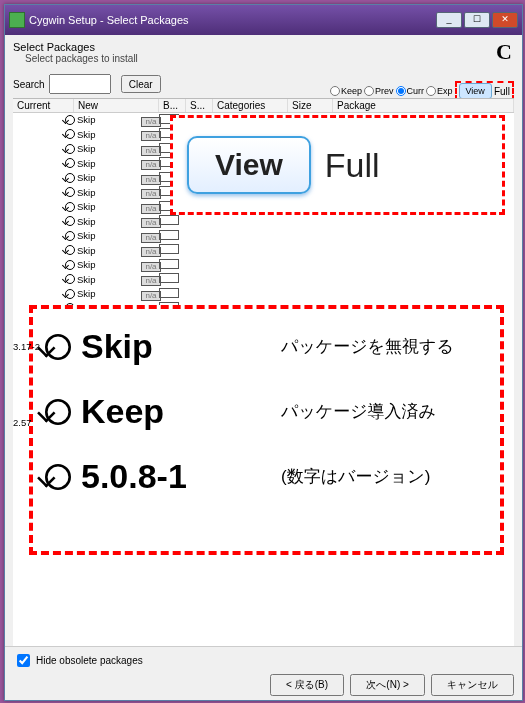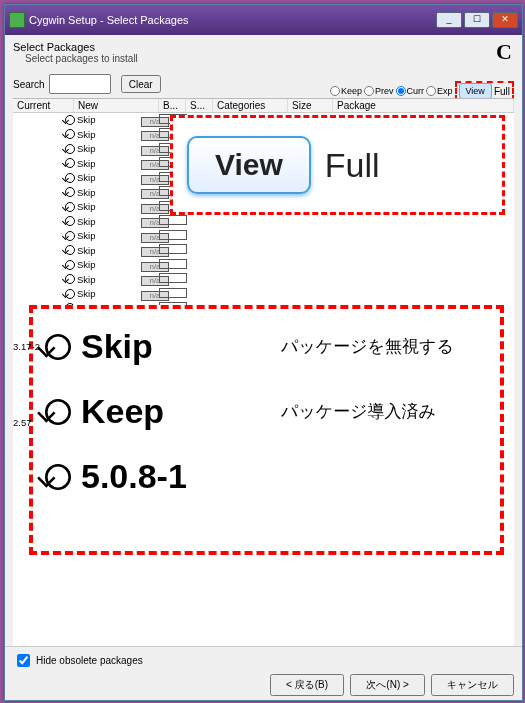--- a/index.html
+++ b/index.html
@@ -23,21 +23,21 @@
   .viewpill{border:2px dashed red;padding:0 2px;display:flex;align-items:center;gap:2px}
   .viewbtn{background:#cde6ff;border:1px solid #6aa9d6;border-radius:3px;padding:0 6px;height:14px;font-size:9px;display:flex;align-items:center}
   .tablewrap{border-top:1px solid #bbb;margin-top:4px;height:558px;overflow:hidden;position:relative;background:#fff}
   .thead{display:flex;background:#f4f4f4;border-bottom:1px solid #ccc;font-size:10px}
   .thead div{padding:1px 4px;border-right:1px solid #ddd}
   .c-cur{width:52px}.c-new{width:76px}.c-b{width:18px}.c-s{width:18px}.c-cat{width:66px}.c-size{width:36px;text-align:left}.c-pkg{flex:1}
   .rows{}
   .row{display:flex;font-size:9.5px;line-height:13px;align-items:center}
   .row .c-size{text-align:right}
   .cyc{display:inline-flex;align-items:center;gap:2px}
-  .chk{width:28px;height:10px;border:1px solid #555;display:inline-block;box-sizing:border-box;position:relative}
+  .chk{width:20px;height:10px;border:1px solid #555;display:inline-block;box-sizing:border-box;position:relative}
   .chk.na{background:#ddd;color:#777;font-size:8px;text-align:center;line-height:8px}
   .callout1{position:absolute;left:165px;top:80px;width:335px;height:100px;border:3px dashed red;background:#fff;display:flex;align-items:center;gap:14px;padding:8px 14px;box-sizing:border-box}
   .bigbtn{background:linear-gradient(#fff,#e3efff);border:2px solid #3fa1e0;border-radius:10px;box-shadow:0 2px 4px rgba(80,150,220,.6);padding:10px 26px;font-size:30px;font-weight:600;color:#222}
   .bigfull{font-size:34px;color:#222}
   .redbox{position:absolute;border:2px dashed red;pointer-events:none}
   .annot{position:absolute;left:24px;top:270px;width:475px;height:250px;border:4px dashed red;background:#fff;box-sizing:border-box;padding:18px 14px}
   .annot .arow{display:flex;align-items:center;margin-bottom:26px}
   .annot .arow .lab{font-size:34px;font-weight:600;flex:0 0 200px}
   .annot .arow .desc{font-size:17px}
   .bottom{position:absolute;left:0;right:0;bottom:0;padding:4px 8px;border-top:1px solid #ccc;background:#f0f0f0}
@@ -341,20 +341,21 @@
       </div>
       <div class="arow">
         <span class="bicon" style="transform:scale(2.6);margin:0 18px 0 6px"></span>
         <span class="lab">Keep</span>
         <span class="desc">パッケージ導入済み</span>
       </div>
       <div class="arow" style="margin-bottom:0">
         <span class="bicon" style="transform:scale(2.6);margin:0 18px 0 6px"></span>
         <span class="lab">5.0.8-1</span>
         <span class="desc">
+          <div>(数字はバージョン)</div>
         </span>
       </div>
     </div>
 
     <div style="position:absolute;left:8px;top:306px;font-size:9.5px">3.17-2</div>
     <div style="position:absolute;left:8px;top:382px;font-size:9.5px">2.57</div>
 
   </div>
 
   <div class="bottom">

